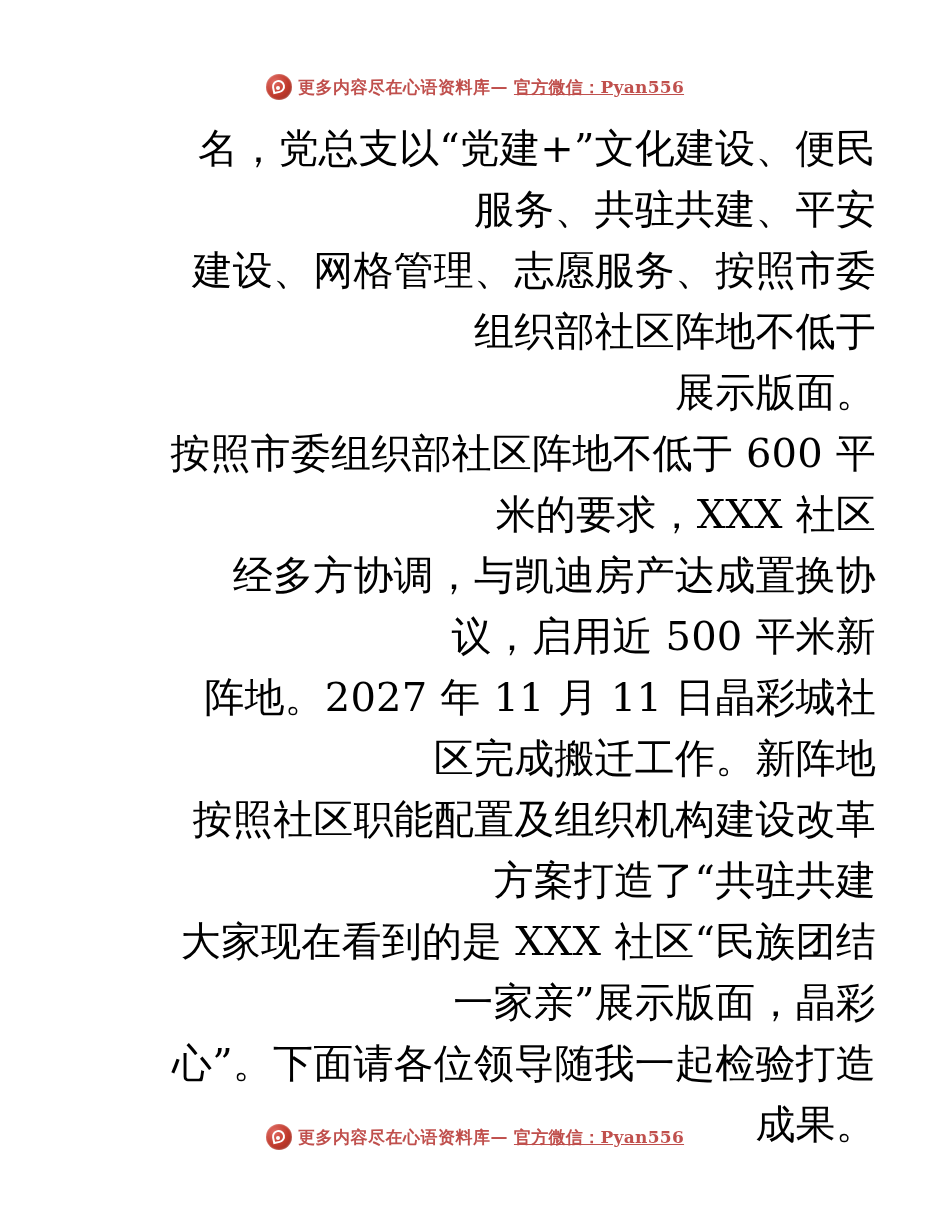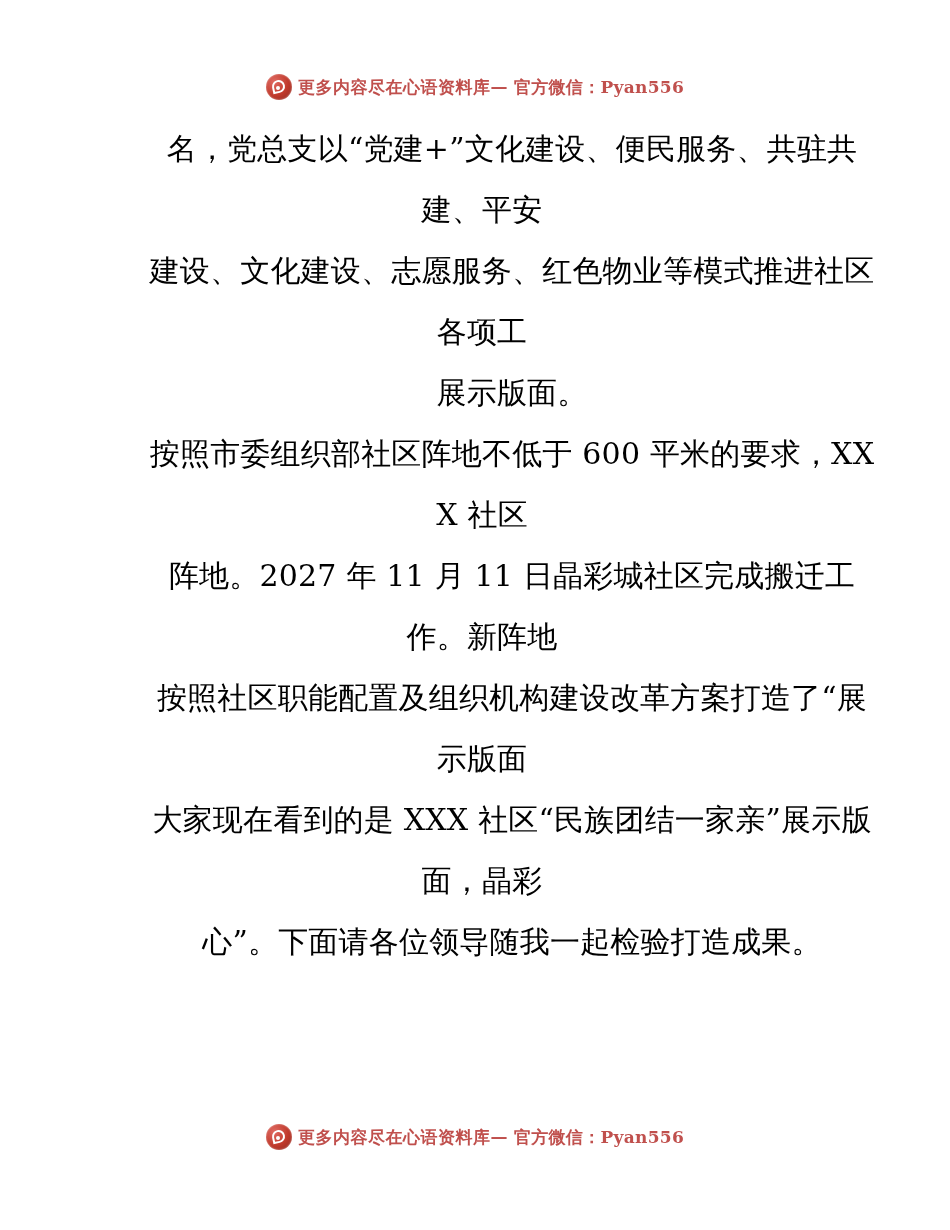--- a/index.html
+++ b/index.html
@@ -73,60 +73,62 @@
     height: 4px;
     background: #ffffff;
     border-radius: 50%;
   }
   .promo-text-main {
     font-size: 17px;
   }
   .promo-text-wechat {
     font-size: 17px;
     letter-spacing: 0.3px;
+    text-decoration: underline;
   }
 
   
   .content {
     position: absolute;
     top: 118px;
     left: 76px;
     width: 800px;
   }
   .para {
-    font-size: 30px;
+    font-size: 40px;
     line-height: 61px;
     color: #000000;
     text-indent: 2em;
     margin: 0 0 0 12px;
-    text-align: center;
+    text-align: right;
     letter-spacing: 0.2px;
     font-family: "DejaVu Serif", serif;
     white-space: pre-wrap;
     word-break: break-all;
   }
 </style>
 </head>
 <body>
 
 <div class="page">
 
   <div class="promo promo-top">
     <span class="promo-logo"></span>
     <span class="promo-text-main">更多内容尽在心语资料库—</span>
     <span class="promo-text-wechat">官方微信：Pyan556</span>
   </div>
 
   <div class="content">
     <p class="para">名，党总支以“党建+”文化建设、便民服务、共驻共建、平安</p>
-    <p class="para">建设、文化建设、志愿服务、红色物业等模式推进社区各项工</p>
+    <p class="para">建设、网格管理、志愿服务、按照市委组织部社区阵地不低于</p>
     <p class="para">展示版面。</p>
     <p class="para">按照市委组织部社区阵地不低于 600 平米的要求，XXX 社区</p>
+    <p class="para">经多方协调，与凯迪房产达成置换协议，启用近 500 平米新</p>
     <p class="para">阵地。2027 年 11 月 11 日晶彩城社区完成搬迁工作。新阵地</p>
-    <p class="para">按照社区职能配置及组织机构建设改革方案打造了“展示版面</p>
+    <p class="para">按照社区职能配置及组织机构建设改革方案打造了“共驻共建</p>
     <p class="para">大家现在看到的是 XXX 社区“民族团结一家亲”展示版面，晶彩</p>
     <p class="para">心”。下面请各位领导随我一起检验打造成果。</p>
   </div>
 
   <div class="promo promo-bottom">
     <span class="promo-logo"></span>
     <span class="promo-text-main">更多内容尽在心语资料库—</span>
     <span class="promo-text-wechat">官方微信：Pyan556</span>
   </div>
 

